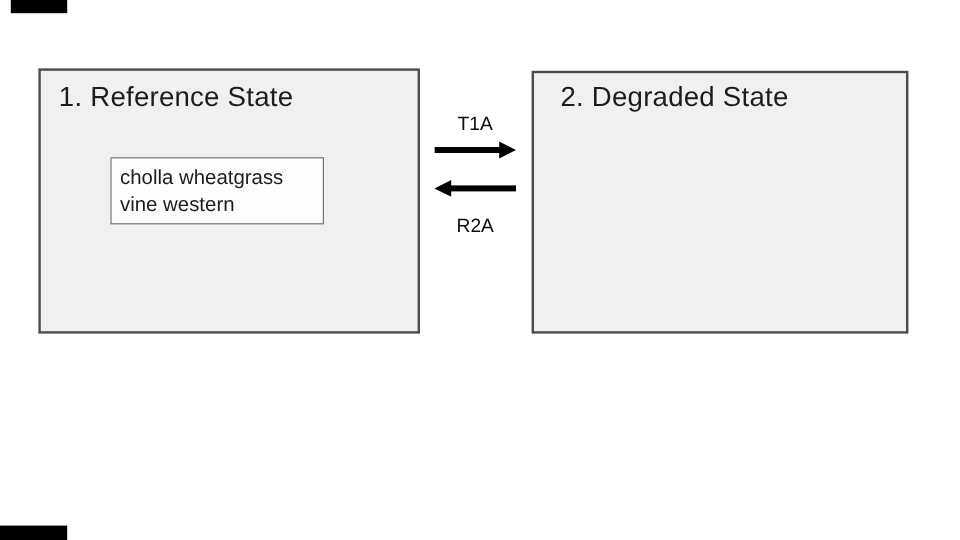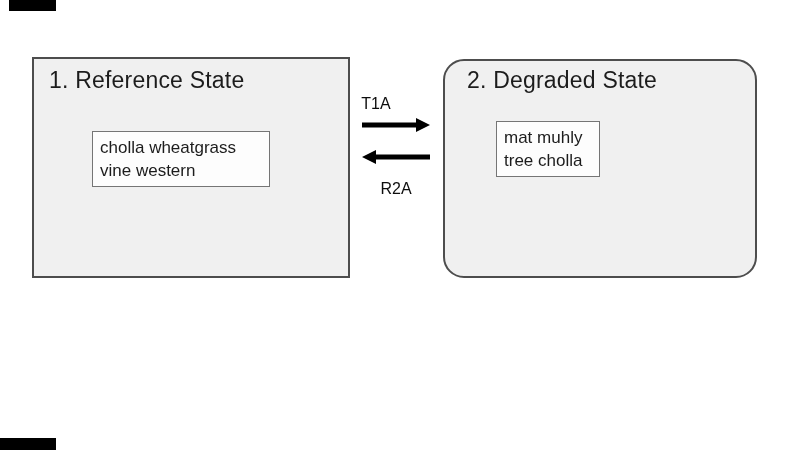--- a/index.html
+++ b/index.html
@@ -24,21 +24,21 @@
   #artifact-bottom-left { left: 0;    top: 438px;  width: 56px; height: 12px; }
 
   
   .state-box {
     position: absolute;
     box-sizing: border-box;
     background: #f0f0f0;
     border: 2px solid #4d4d4d;
   }
   #state-1 { left: 32px;  top: 57px; width: 318px; height: 221px; }
-  #state-2 { left: 443px; top: 59px; width: 314px; height: 219px; border-radius: 21px; }
+  #state-2 { left: 443px; top: 59px; width: 314px; height: 219px; }
 
   .state-title {
     position: absolute;
     font-size: 23px;
     line-height: 26px;
     color: #1c1c1c;
     white-space: nowrap;
     letter-spacing: 0.2px;
   }
   #state-1 .state-title { left: 15px; top: 8px; }
@@ -61,21 +61,21 @@
 
   
   .trans-label {
     position: absolute;
     width: 72px;
     text-align: center;
     font-size: 16px;
     line-height: 18px;
     color: #0d0d0d;
   }
-  #label-t1a { left: 340px; top: 95px; }
+  #label-t1a { left: 360px; top: 95px; }
   #label-r2a { left: 360px; top: 180px; }
 
   .arrow {
     position: absolute;
     width: 68px;
     height: 14px;
   }
   #arrow-right { left: 362px; top: 118px; }
   #arrow-left  { left: 362px; top: 150px; }
   .arrow svg { display: block; }
@@ -91,24 +91,20 @@
   <div class="state-box" id="state-1">
     <div class="state-title">1. Reference State</div>
     <div class="species-box">
       <div>cholla wheatgrass</div>
       <div>vine western</div>
     </div>
   </div>
 
   <div class="state-box" id="state-2">
     <div class="state-title">2. Degraded State</div>
-    <div class="species-box">
-      <div>mat muhly</div>
-      <div>tree cholla</div>
-    </div>
   </div>
 
   <div class="trans-label" id="label-t1a">T1A</div>
 
   <div class="arrow" id="arrow-right">
     <svg width="68" height="14" viewBox="0 0 68 14" xmlns="http://www.w3.org/2000/svg">
       <rect x="0" y="4.5" width="55" height="5" fill="#000000"></rect>
       <polygon points="54,0 68,7 54,14" fill="#000000"></polygon>
     </svg>
   </div>

